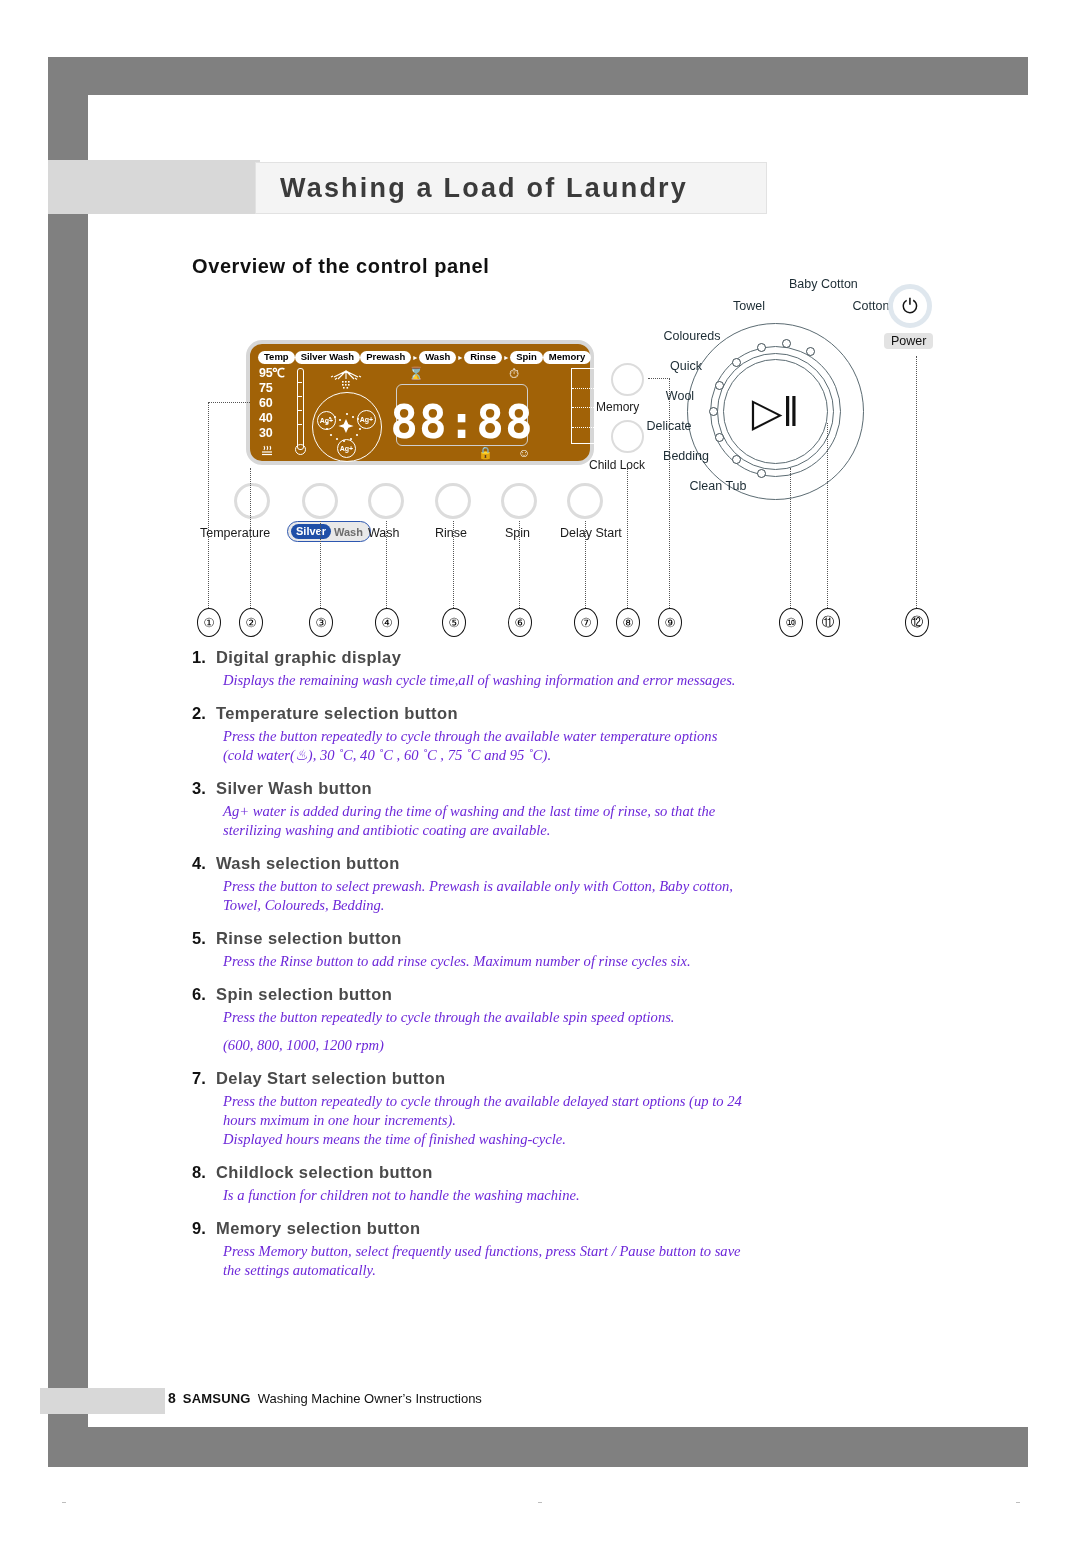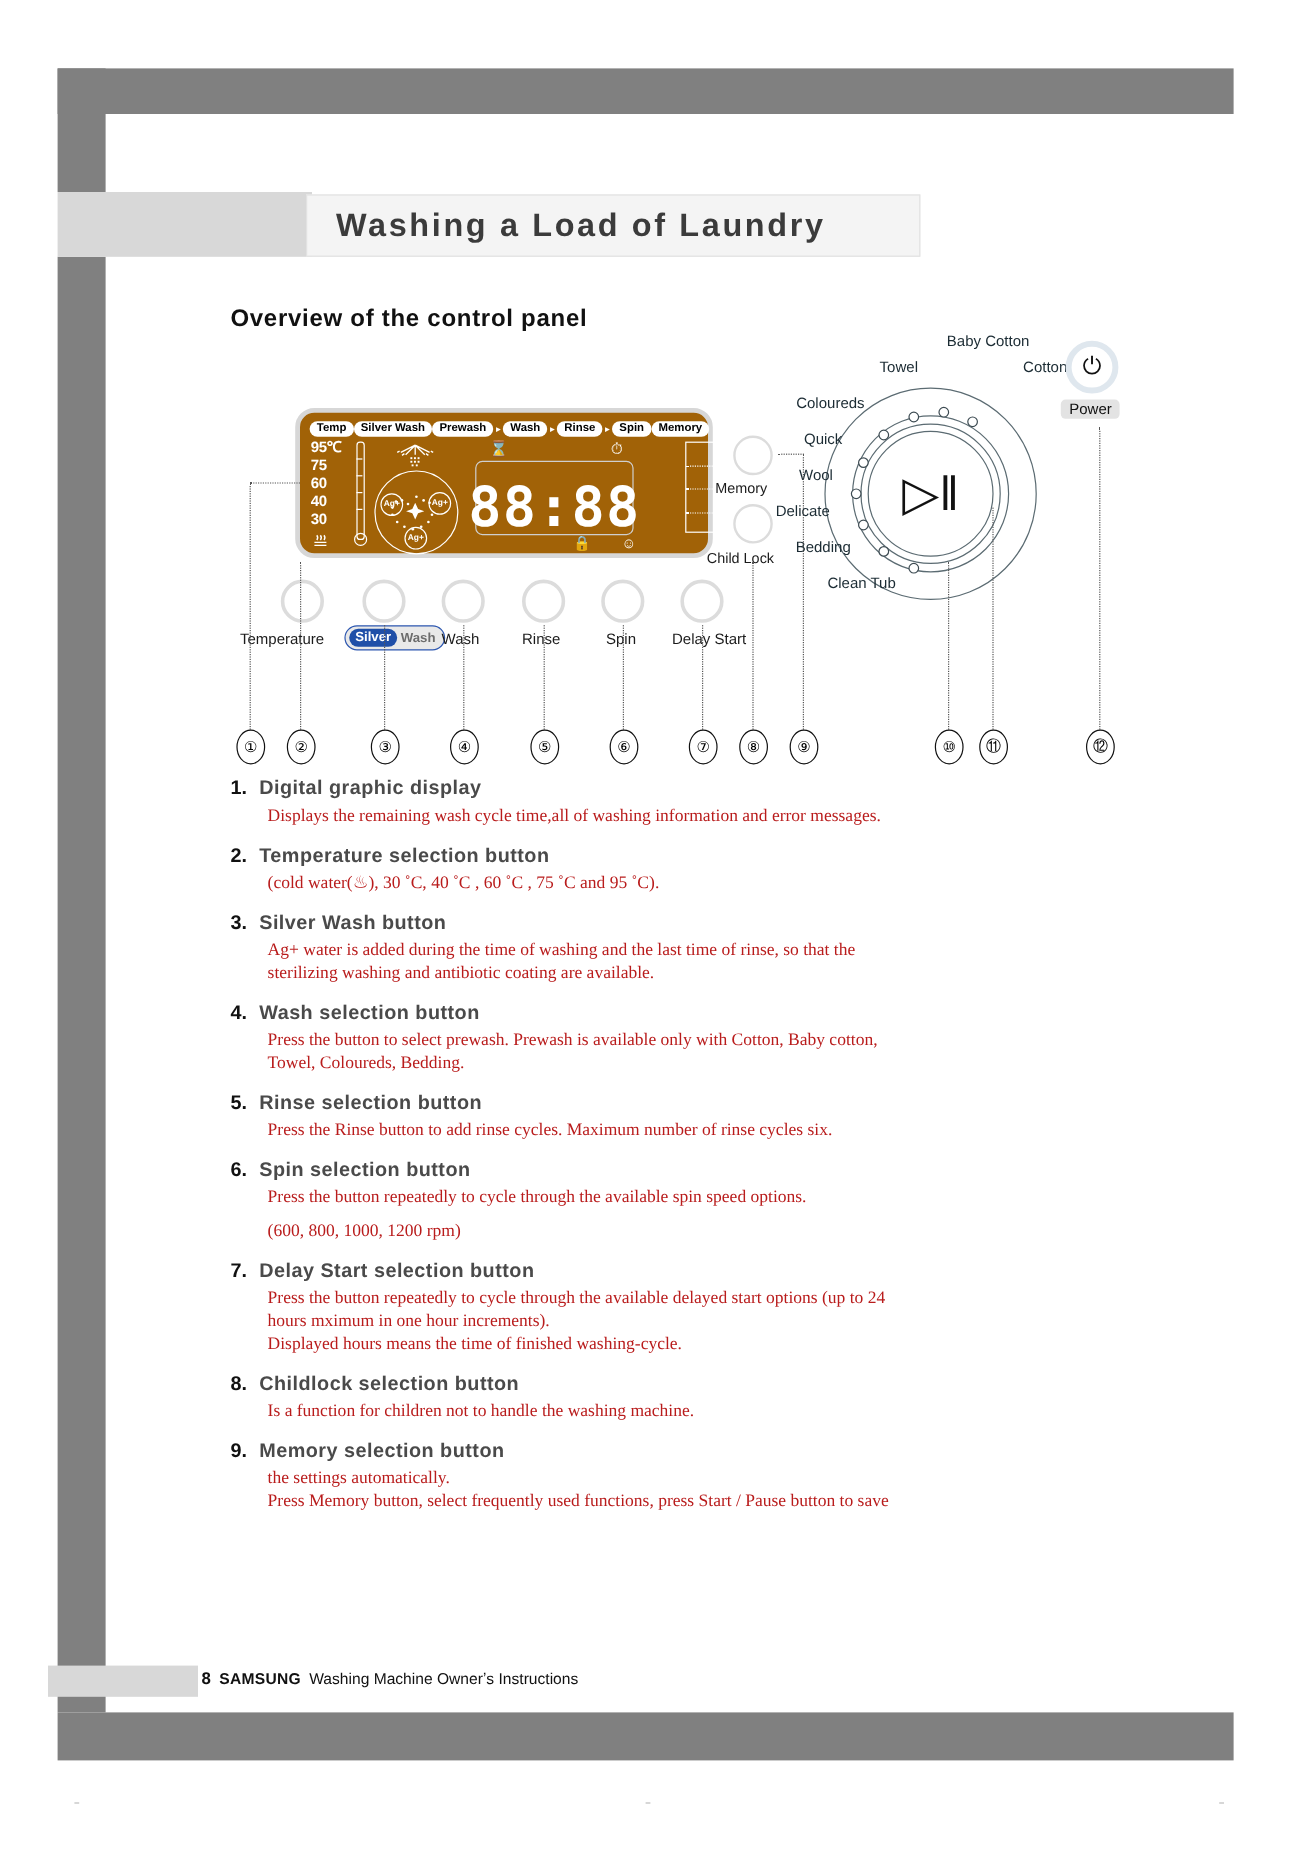--- a/index.html
+++ b/index.html
@@ -102,21 +102,21 @@
   .callout{position:absolute;top:330px;width:22px;height:27px;border:1.5px solid #111;border-radius:50%;
            display:flex;align-items:center;justify-content:center;font-size:12.5px;font-family:"Liberation Sans",sans-serif;
            background:#fff;}
 
   
   #items{position:absolute;left:192px;top:648px;width:715px;}
   .item{margin-bottom:2px;}
   .item-head{display:flex;align-items:baseline;margin:0 0 4px 0;}
   .item-num{font-size:16.5px;font-weight:bold;color:#111;width:24px;flex:0 0 24px;font-family:"Liberation Sans",sans-serif;}
   .item-title{font-size:16.5px;font-weight:bold;color:#4a4a4a;letter-spacing:.4px;font-family:"Liberation Sans",sans-serif;}
-  .item-body{margin:0 0 14px 31px;font-family:"Liberation Serif",serif;font-size:14.6px;line-height:19px;color:#b91c1c;}
+  .item-body{margin:0 0 14px 31px;font-family:"Liberation Serif",serif;font-size:14.6px;line-height:19px;color:#6d28d9;font-style:italic;}
   .item-body p{margin:0;}
 
   
   .foot-band{position:absolute;left:40px;top:1388px;width:125px;height:26px;background:#d8d8d8;}
   .footer{position:absolute;left:168px;top:1390px;font-size:13px;color:#111;display:flex;align-items:baseline;gap:7px;}
   .footer .pnum{font-weight:bold;font-size:14px;}
   .footer .brand{font-weight:bold;letter-spacing:.2px;}
   .footer .ftxt{font-size:13px;}
 
   .crop{position:absolute;width:4px;height:1px;background:#bdbdbd;}
@@ -355,20 +355,21 @@
         <p>Displays the remaining wash cycle time,all of washing information and error messages.</p>
       </div>
     </div>
 
     <div class="item">
       <div class="item-head">
         <span class="item-num">2.</span>
         <span class="item-title">Temperature selection button</span>
       </div>
       <div class="item-body">
+        <p>Press the button  repeatedly to cycle through the available water temperature options</p>
         <p>(cold water(♨), 30 ˚C, 40 ˚C , 60 ˚C , 75 ˚C and 95 ˚C).</p>
       </div>
     </div>
 
     <div class="item">
       <div class="item-head">
         <span class="item-num">3.</span>
         <span class="item-title">Silver Wash button</span>
       </div>
       <div class="item-body">
@@ -430,22 +431,22 @@
         <p>Is a function for children not to handle the washing machine.</p>
       </div>
     </div>
 
     <div class="item">
       <div class="item-head">
         <span class="item-num">9.</span>
         <span class="item-title">Memory selection button</span>
       </div>
       <div class="item-body">
+        <p>Press Memory button, select frequently used functions, press Start / Pause button to save</p>
         <p>the settings automatically.</p>
-        <p>Press Memory button, select frequently used functions, press Start / Pause button to save</p>
       </div>
     </div>
 
   </div>
 
   <div class="foot-band"></div>
   <div class="footer">
     <span class="pnum">8</span>
     <span class="brand">SAMSUNG</span>
     <span class="ftxt">Washing Machine Ownerʼs Instructions</span>

